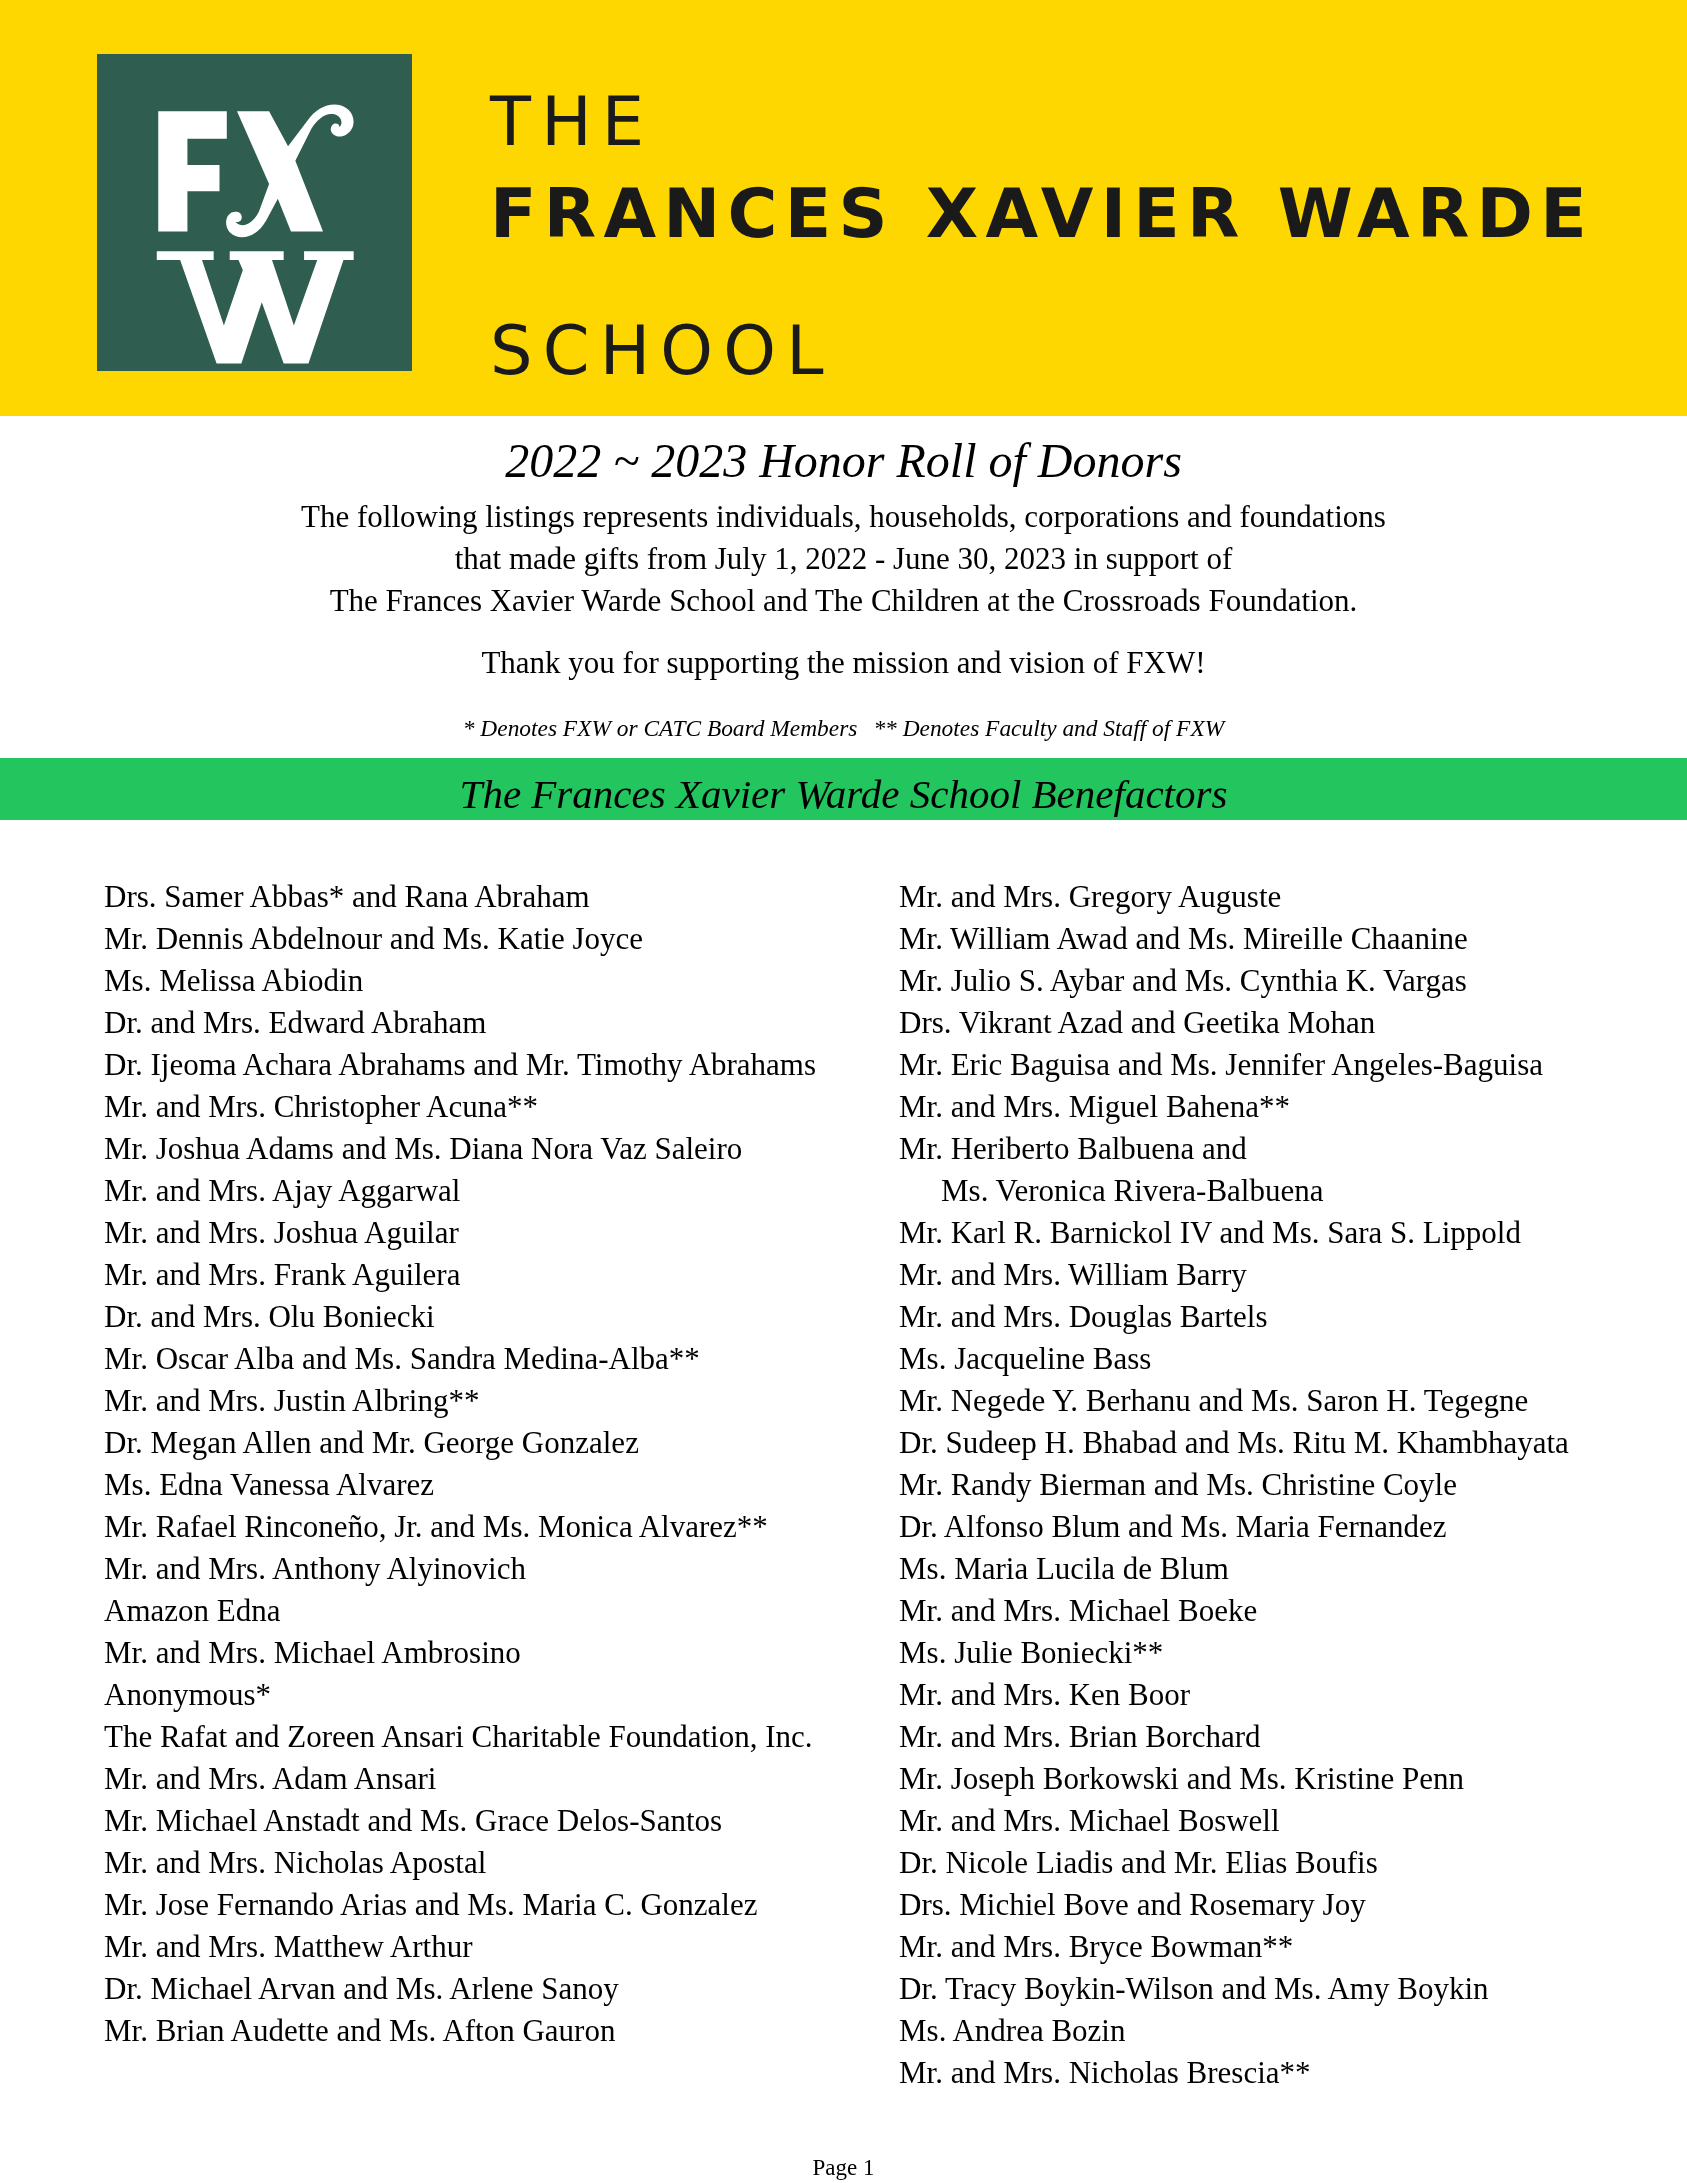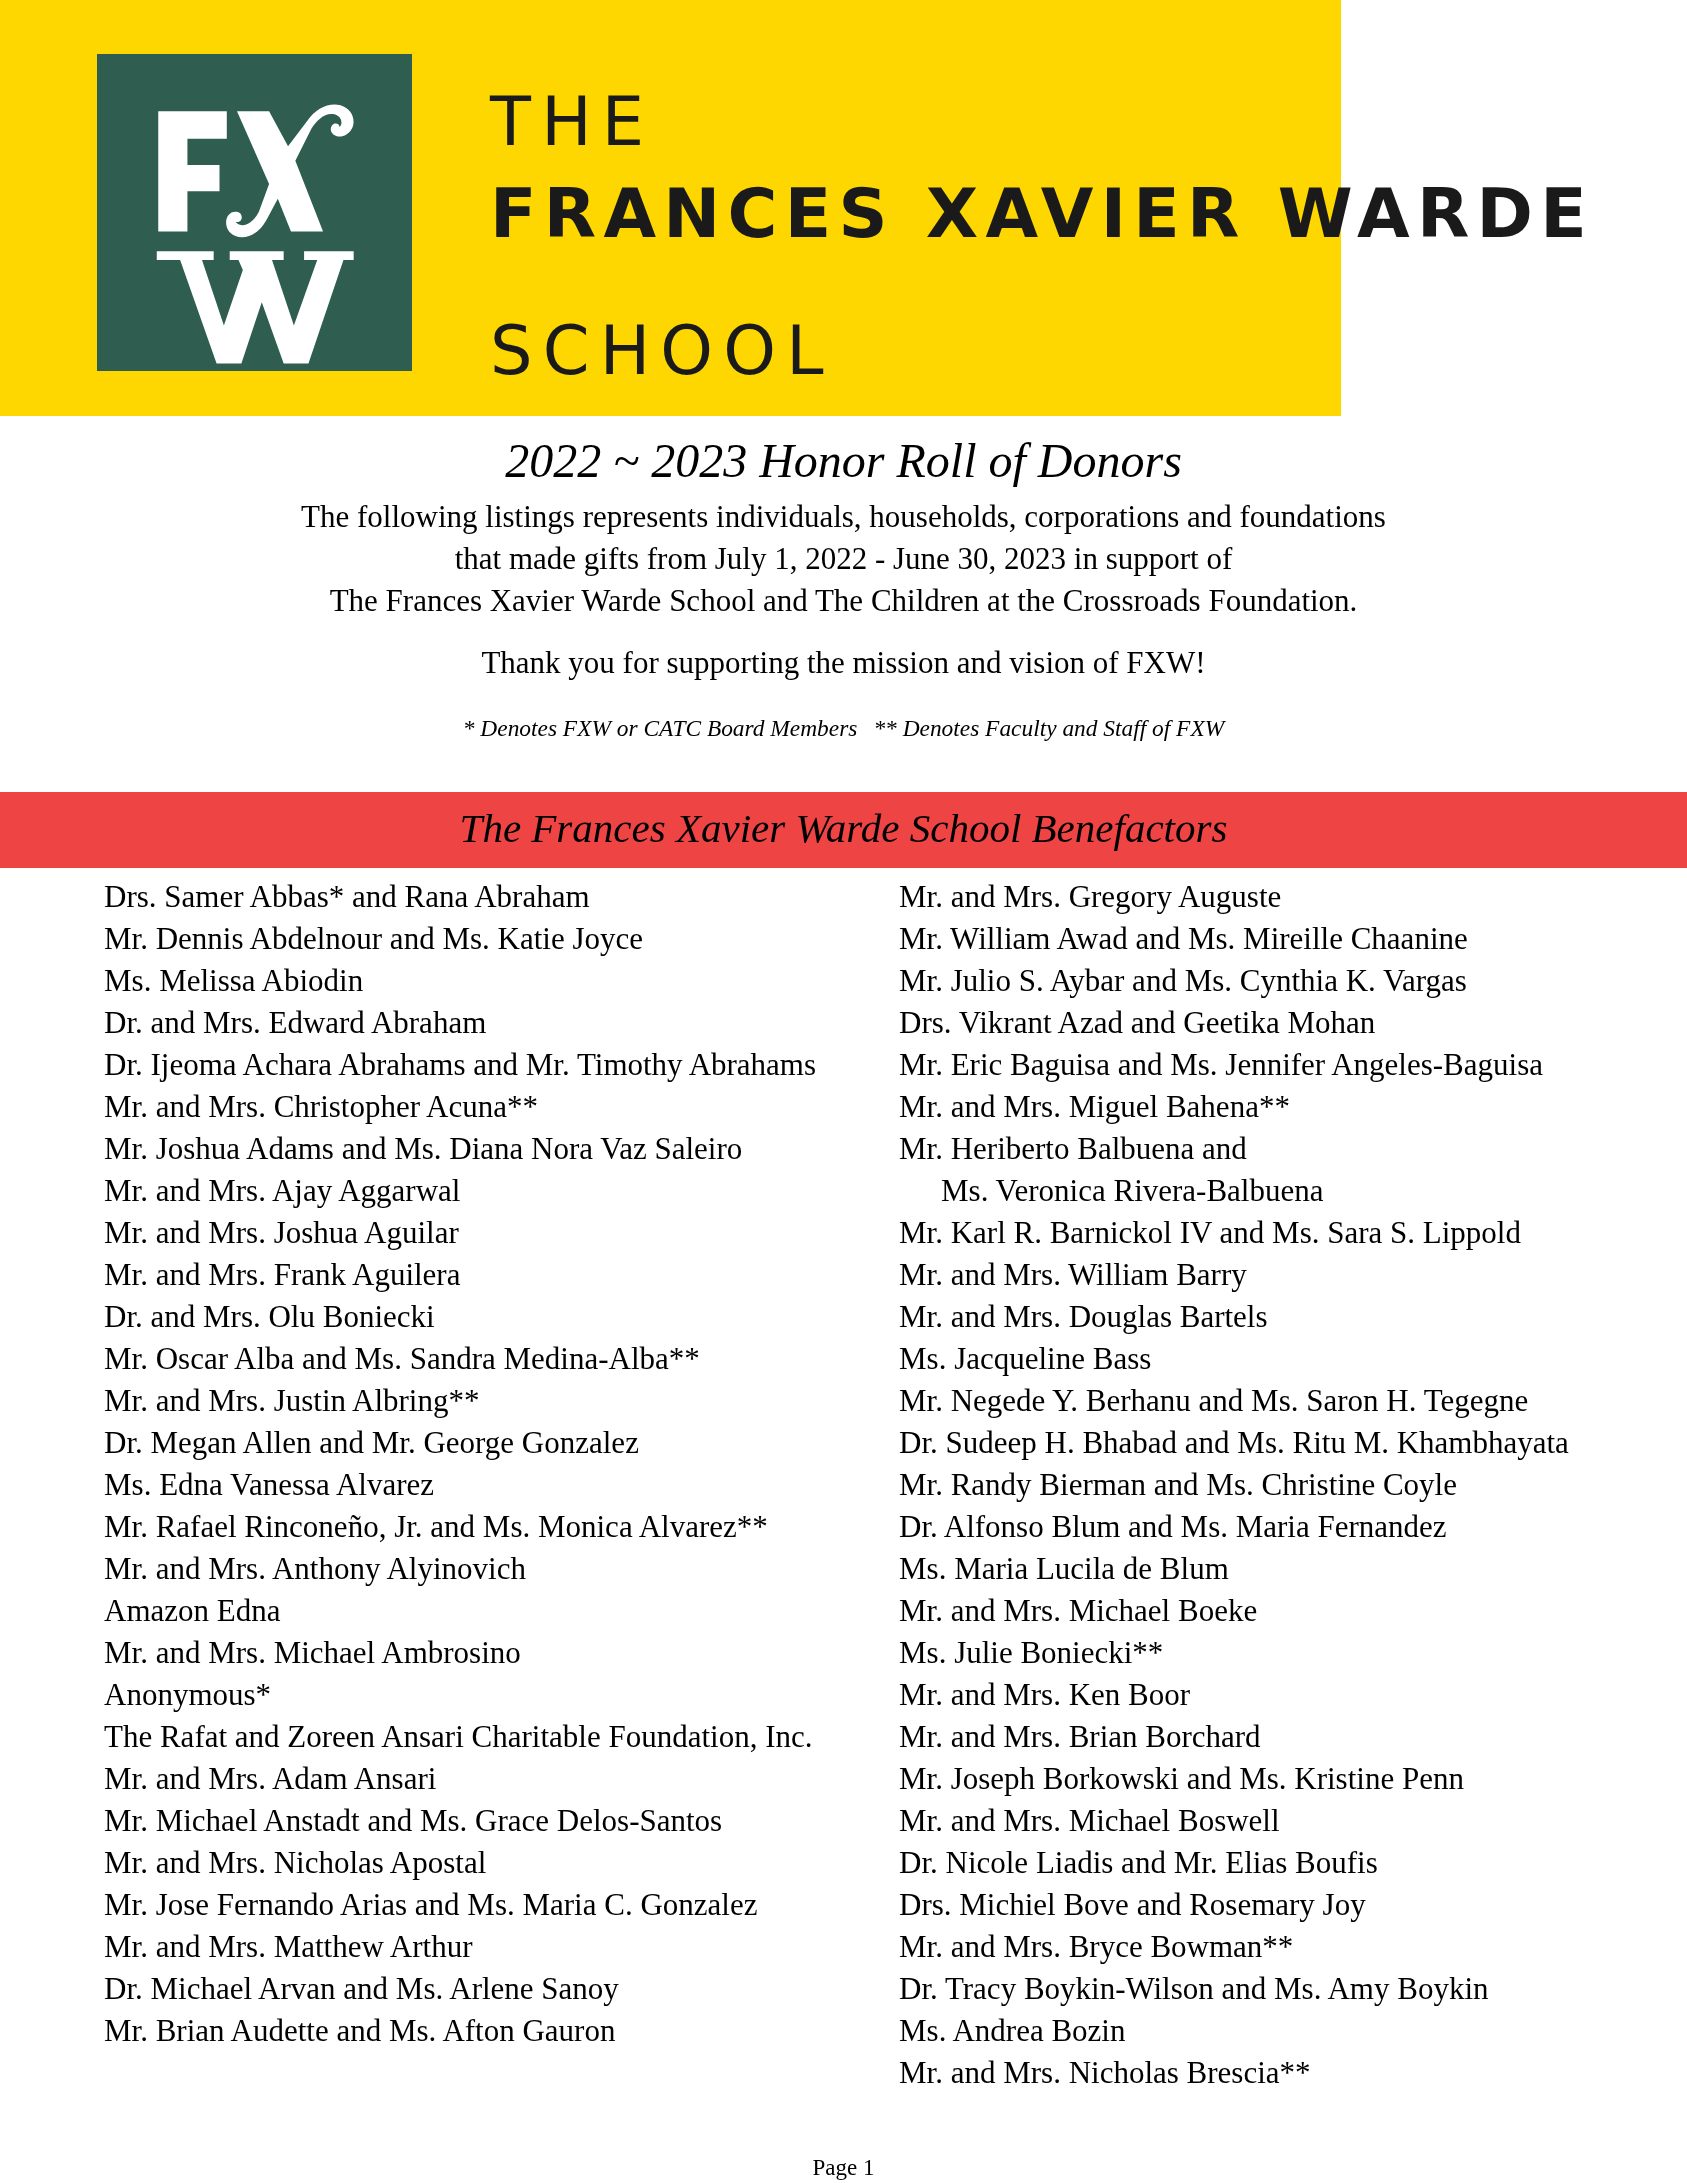--- a/index.html
+++ b/index.html
@@ -2,21 +2,21 @@
 <html style="font-size:11.7px"><head>
 <meta charset="utf-8">
 <style>
   html, body { margin: 0; padding: 0; }
   body {
     width: 1687px; height: 2183px; position: relative; overflow: hidden;
     background: #ffffff; color: #000;
     font-family: "Liberation Serif", "DejaVu Serif", serif;
   }
   .header-band {
-    position: absolute; left: 0; top: 0; width: 1341px; height: 416px;
+    position: absolute; left: 0; top: 0; width: 1687px; height: 416px;
     background: #FED700;
   }
   .logo {
     position: absolute; left: 97px; top: 54px; width: 315px; height: 317px;
     background: #2F5E50;
   }
   .logo svg { position: absolute; left: 0; top: 0; }
   .wordmark {
     position: absolute; left: 490px; top: 0; width: 1168px;
     font-family: "DejaVu Sans", "Liberation Sans", sans-serif; color: #1a1a1a;
@@ -27,22 +27,22 @@
   .wm-school { top: 274px; font-size: 67px; letter-spacing: 10.2px; font-weight: normal; margin-top: 44px; }
 
   .intro { position: absolute; left: 0; width: 1687px; text-align: center; white-space: nowrap; }
   .title { top: 429px; font-size: 48px; font-style: italic; line-height: 63px; }
   .desc { top: 496px; font-size: 31px; line-height: 42px; }
   .thanks { top: 642px; font-size: 31px; line-height: 42px; }
   .legend { top: 711px; font-size: 23.4px; font-style: italic; line-height: 34px; }
   .legend .sp { display: inline-block; width: 16px; }
 
   .section-banner {
-    position: absolute; left: 0; top: 792px; width: 1687px; height: 76px;
-    background: #ef4444;
+    position: absolute; left: 0; top: 758px; width: 1687px; height: 62px;
+    background: #22c55e;
   }
   .section-title {
     position: absolute; left: 0; top: 0; width: 100%; height: 100%;
     text-align: center; font-size: 41px; font-style: italic; line-height: 73px; white-space: nowrap;
   }
 
   .col { position: absolute; top: 876px; width: 803px; }
   .col-left { left: 104px; }
   .col-right { left: 899px; }
   .name {

